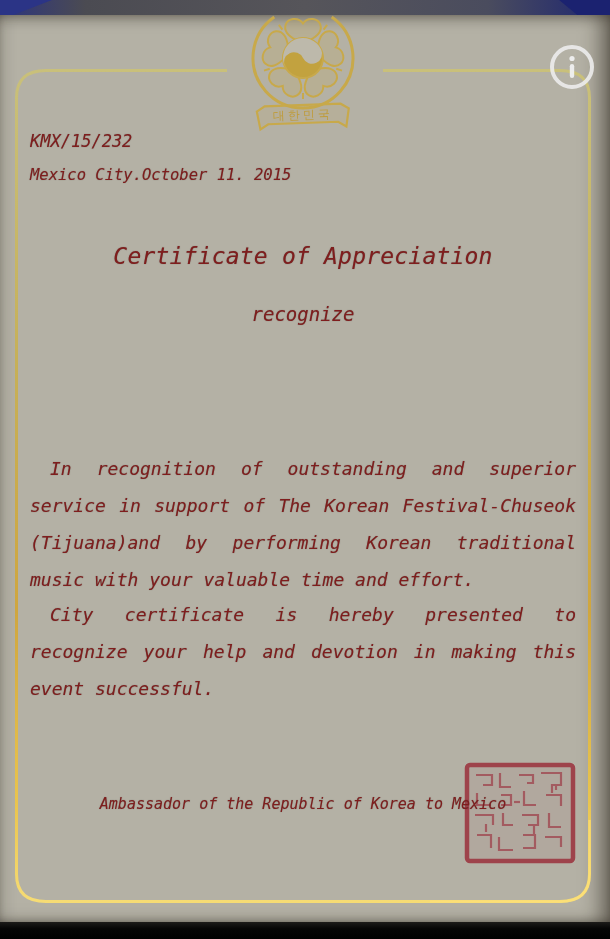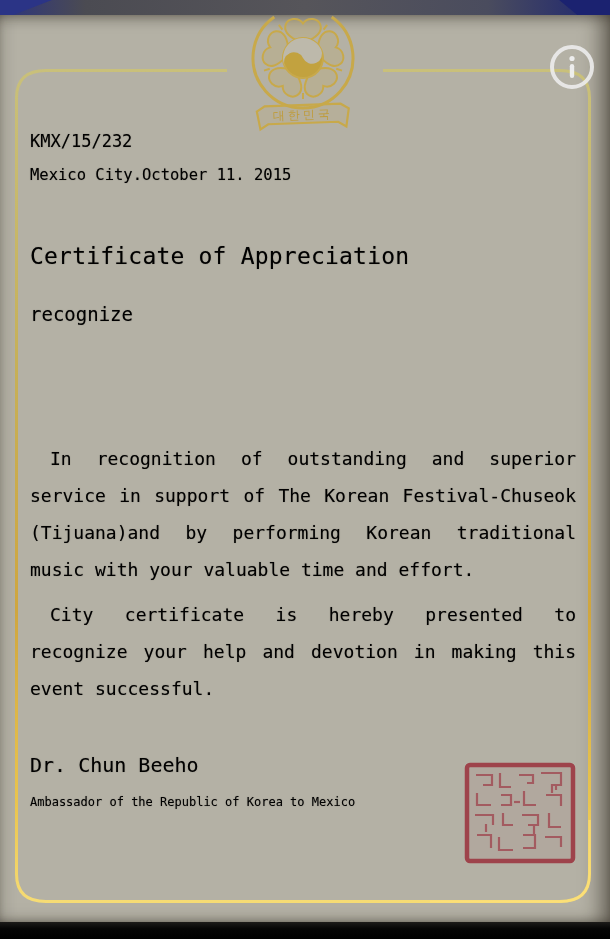--- a/index.html
+++ b/index.html
@@ -26,34 +26,34 @@
     box-shadow:inset -15px 0 22px -8px rgba(28,22,14,.6),
                inset 10px 0 18px -12px rgba(28,22,14,.32),
                inset 0 10px 14px -9px rgba(28,22,14,.38),
                inset 0 -6px 10px -6px rgba(28,22,14,.35);}
 
   svg.frame,svg.emblem{filter:blur(.4px);}
   .frame{position:absolute;left:0;top:-15px;}           
   .emblem{position:absolute;left:243px;top:-12px;}
   .seal{position:absolute;left:464px;top:747px;z-index:1;filter:blur(.3px);}
 
-  .txt{position:absolute;color:#000000;text-shadow:0 0 1px rgba(59,54,47,.55);white-space:pre;}
-  .center{left:30px;width:546px;}
+  .txt{position:absolute;color:#7f1d1d;text-shadow:0 0 1px rgba(59,54,47,.55);white-space:pre;font-style:italic;}
+  .center{left:30px;width:546px;text-align:center;}
   .ref{left:30px;top:116px;font-size:17px;}
   .date{left:30px;top:151px;font-size:15.5px;}
   .title{top:228px;font-size:23px;letter-spacing:.2px;}
   .honoring{top:288px;font-size:19px;}
   .honoree{top:340px;font-size:18px;}
   .honoree .hname{font-size:24px;}
   .honoree .haff{margin-left:6px;}
   .para{left:30px;width:546px;margin:0;font-size:18px;line-height:37px;
         text-align:justify;text-indent:20px;white-space:normal;z-index:2;}
-  .p1{top:425px;} .p2{top:581px;}
+  .p1{top:435px;} .p2{top:581px;}
   .sig-name{top:738px;font-size:20px;z-index:3;}
-  .sig-title{top:780px;font-size:12px;z-index:3;}
+  .sig-title{top:780px;font-size:15px;z-index:3;}
 
   
   .info-btn{position:absolute;left:548px;top:43px;width:48px;height:48px;z-index:6;cursor:pointer;}
 </style>
 </head>
 <body>
 
 <div class="page">
 
   <div class="bg-top"></div>
@@ -110,21 +110,20 @@
         <text x="60" y="116" text-anchor="middle" font-size="12" letter-spacing="3" fill="#bf9c3c">대한민국</text>
       </g>
     </svg>
 
     <div class="txt ref">KMX/15/232</div>
     <div class="txt date">Mexico City.October 11. 2015</div>
     <div class="txt center title">Certificate of Appreciation</div>
     <div class="txt center honoring">recognize</div>
     <p class="txt para p1">In recognition of outstanding and superior service in support of The Korean Festival-Chuseok (Tijuana)and by performing Korean traditional music with your valuable time and effort.</p>
     <p class="txt para p2">City certificate is hereby presented to recognize your help and devotion in making this event successful.</p>
-    <div class="txt center sig-name">Dr. Chun Beeho</div>
     <div class="txt center sig-title">Ambassador of the Republic of Korea to Mexico</div>
 
     <svg class="seal" width="112" height="102" viewBox="0 0 112 102">
       <rect x="3" y="3" width="106" height="96" rx="3" fill="rgba(158,67,75,.08)" stroke="#9e434b" stroke-width="4.5"></rect>
       <g fill="none" stroke="#a04a52" stroke-width="2.2" opacity=".82">
         <path d="M12,13 h16 v10 h-9"></path> 
           <path d="M36,11 v14 h11"></path>
         <path d="M55,13 h14 v8 h-6"></path>  
           <path d="M77,11 h20 v12 h-9 v8"></path>
         <path d="M13,31 v12 h14"></path>     

